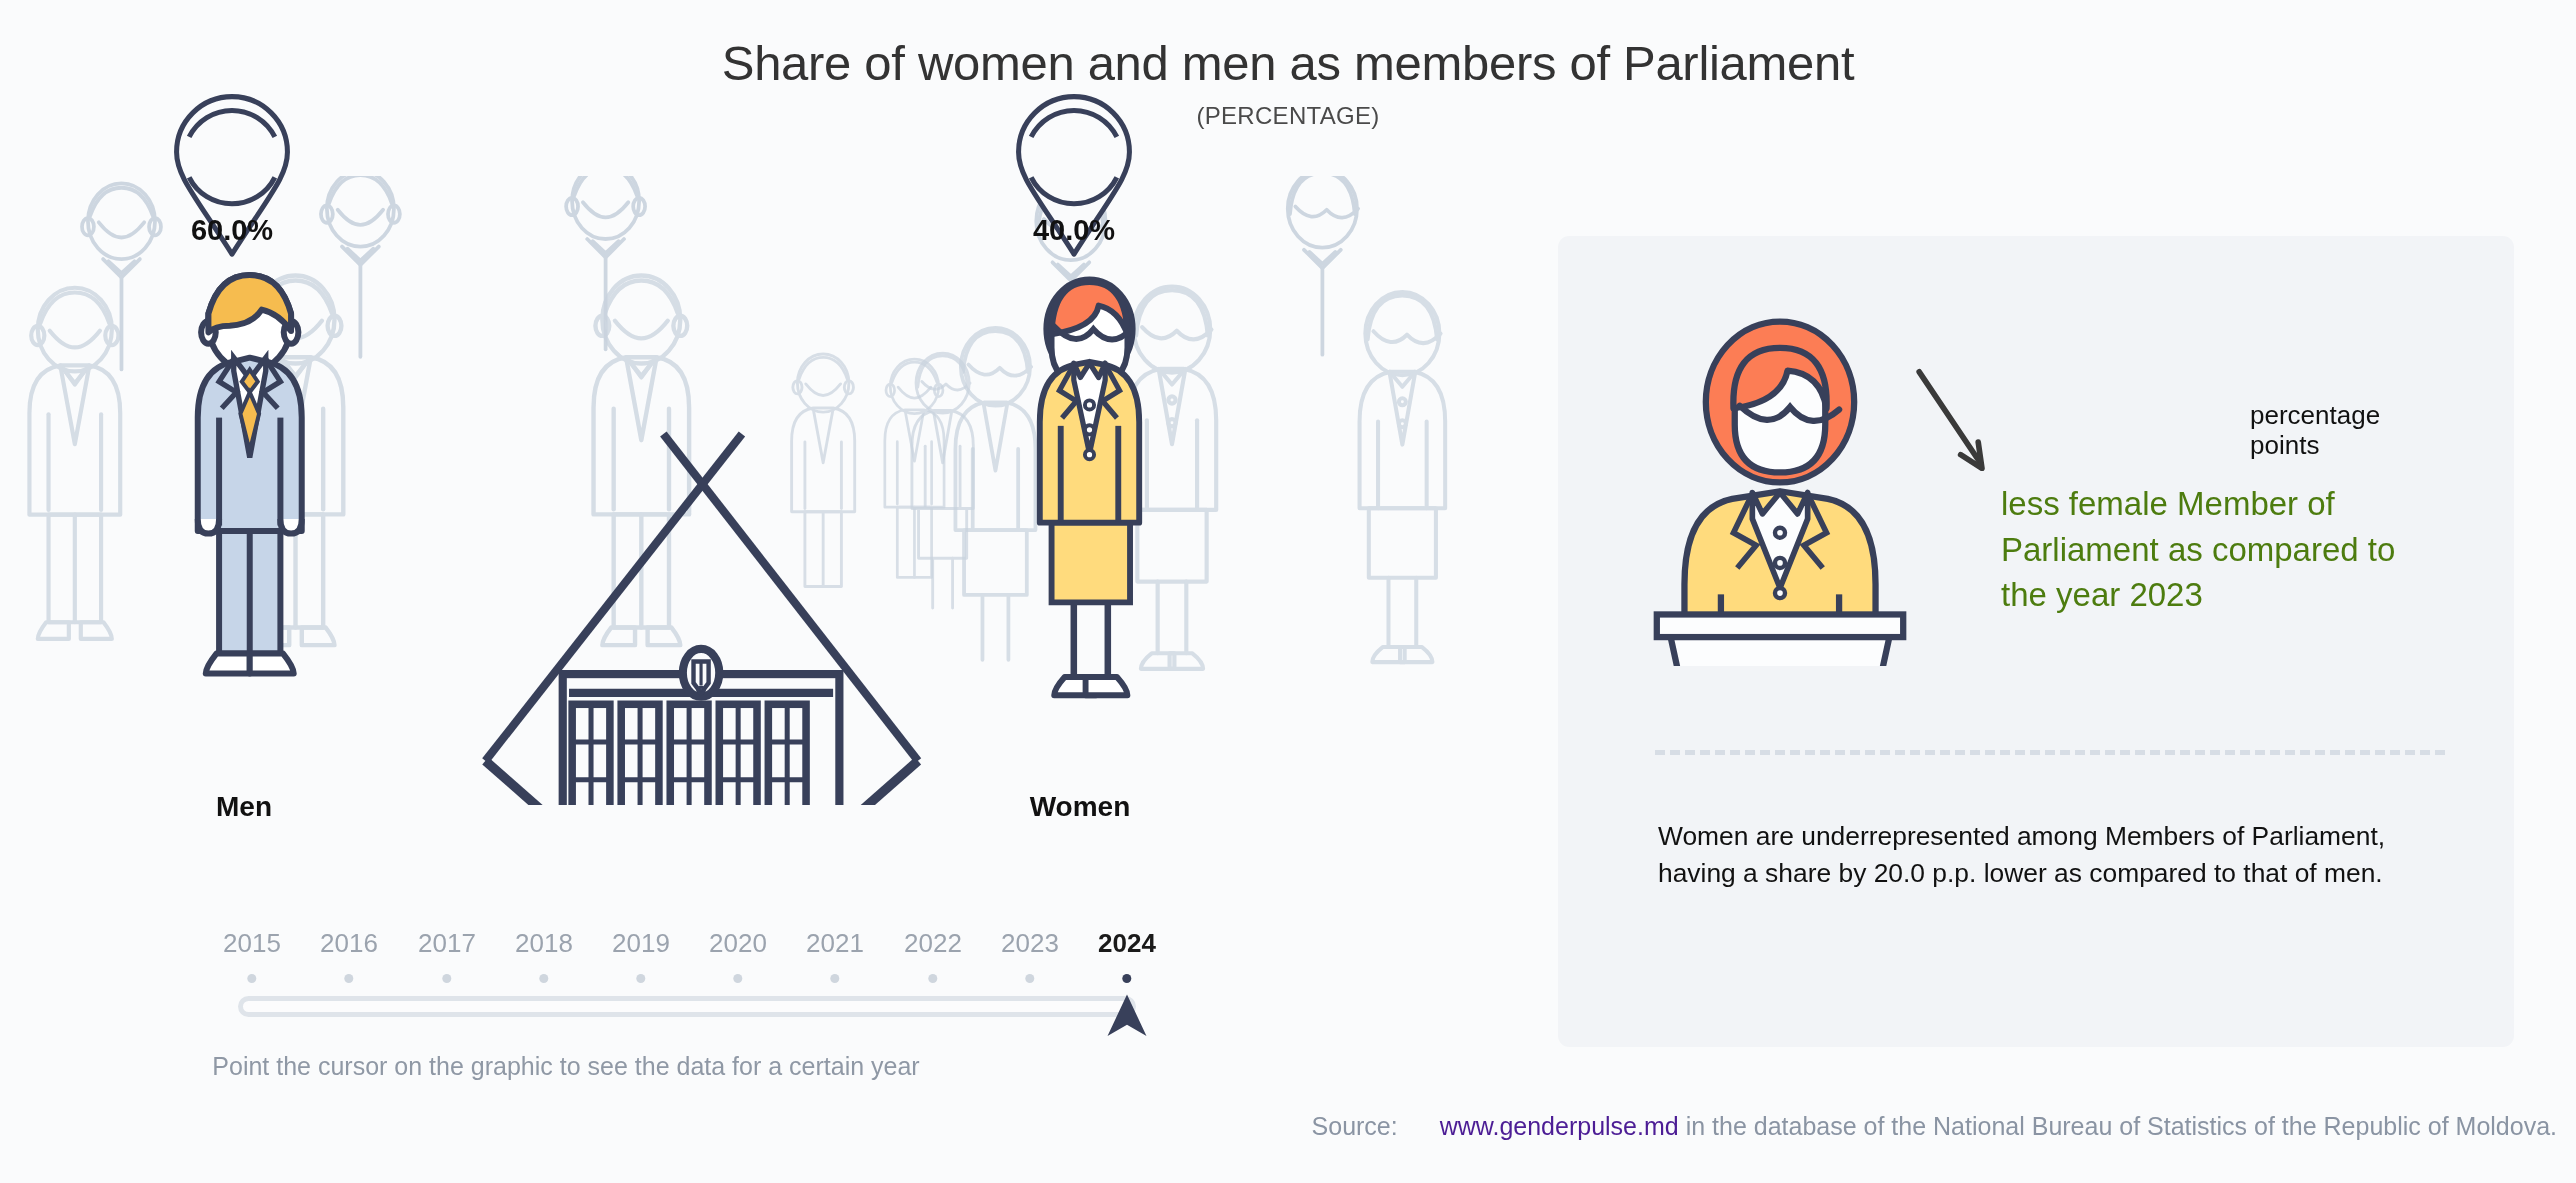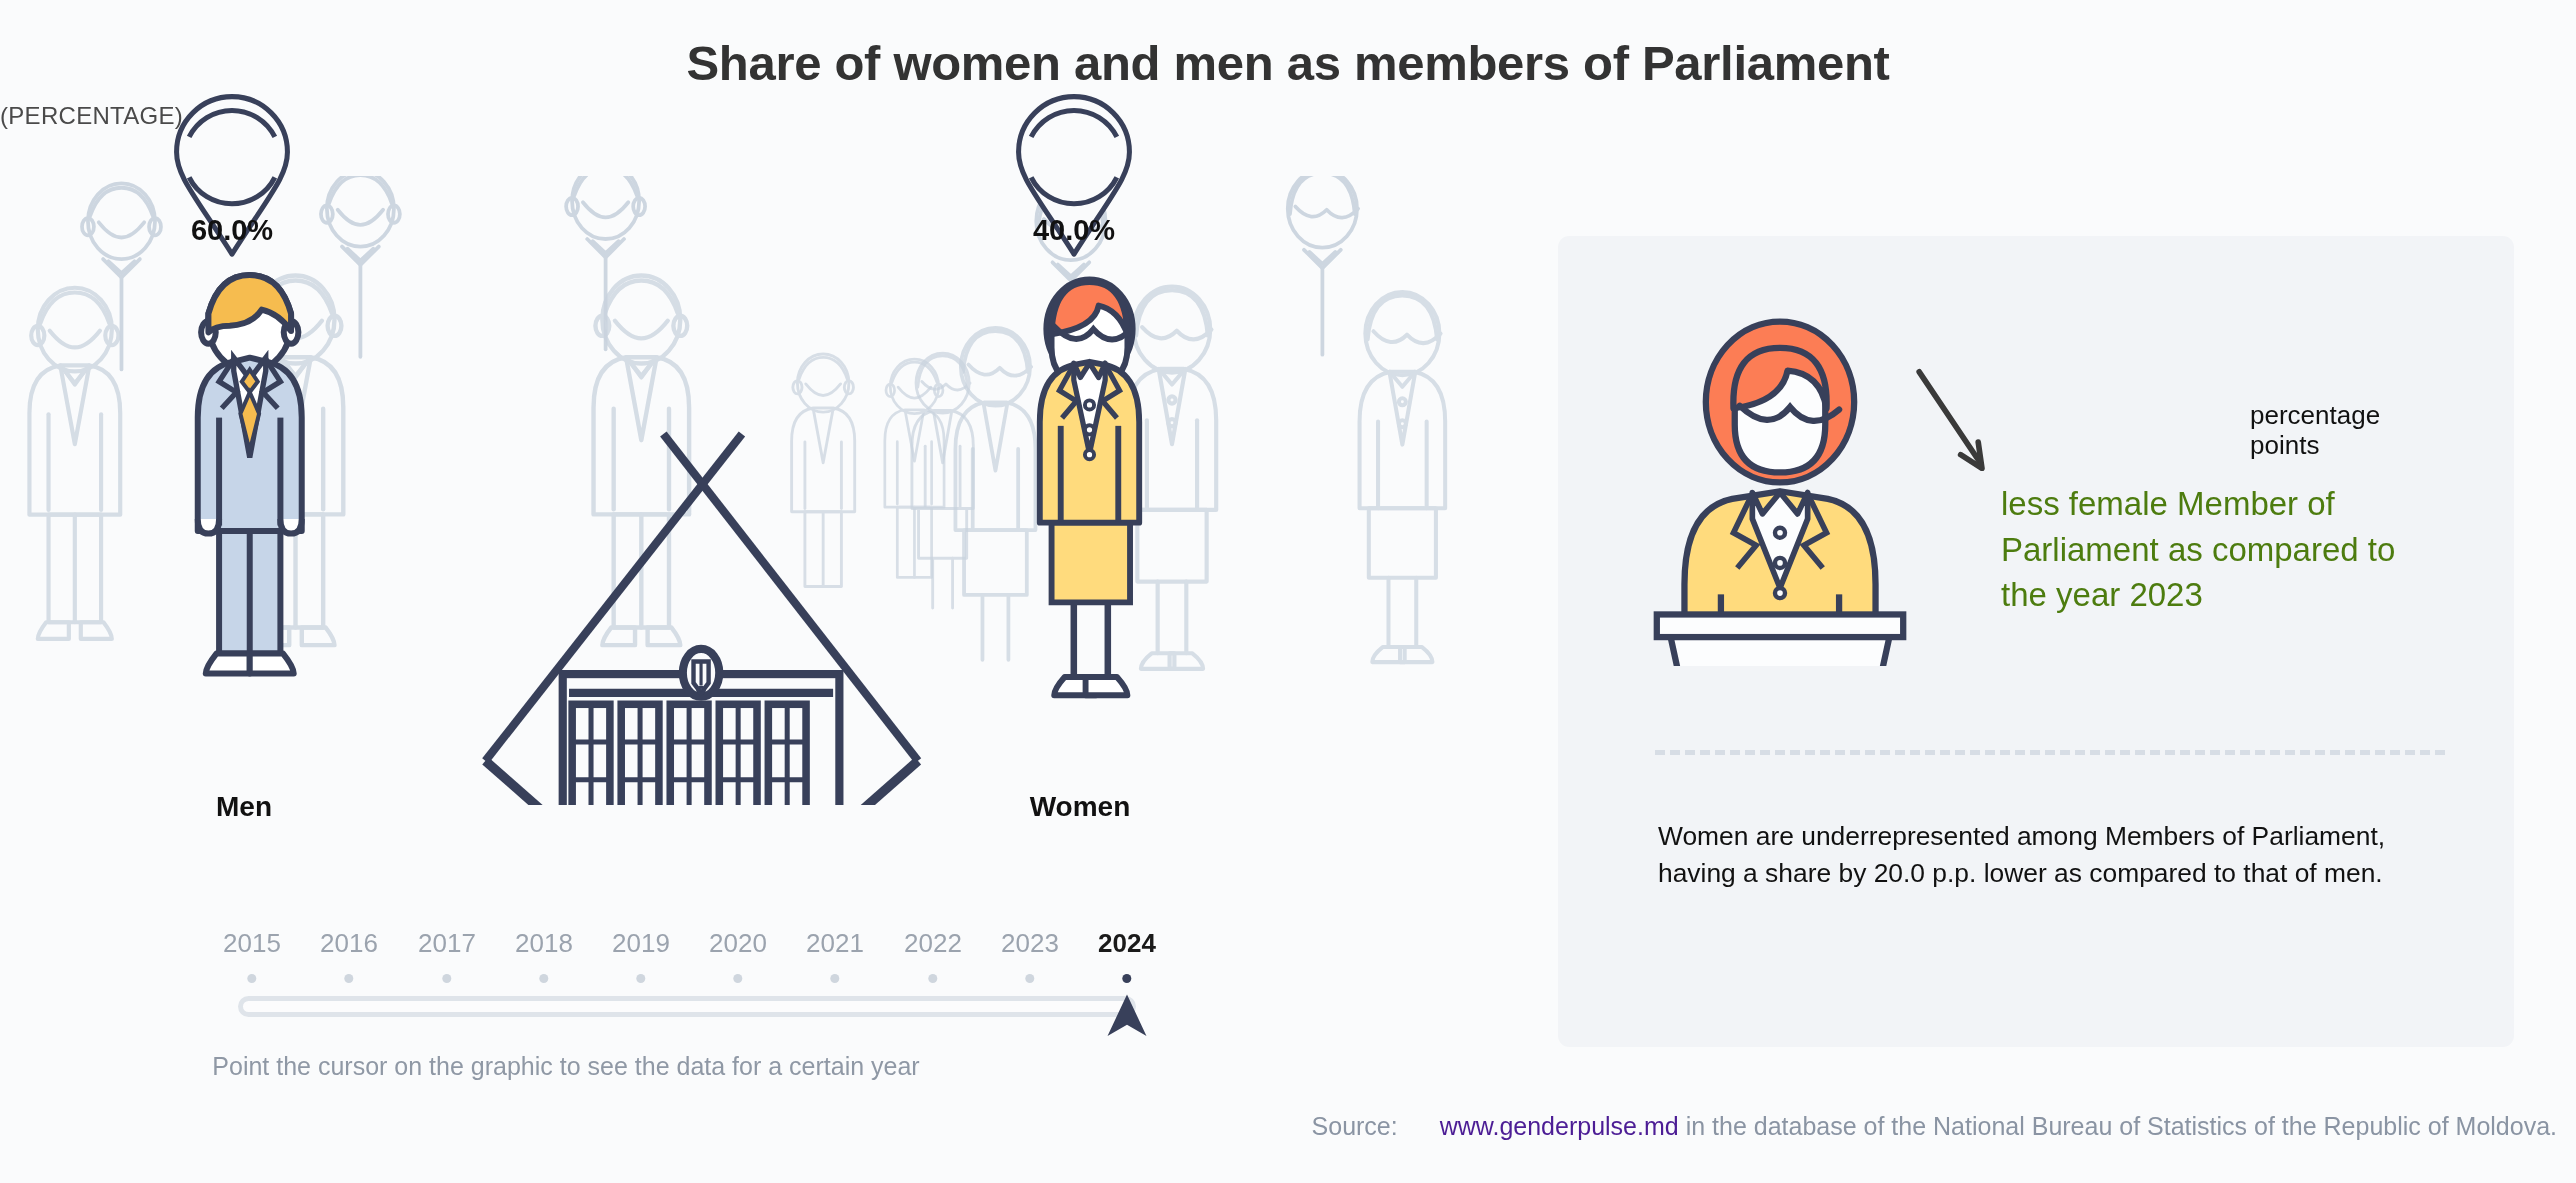--- a/index.html
+++ b/index.html
@@ -10,26 +10,26 @@
     color:#1d1d1d;
     overflow:hidden;
     position:relative;
   }
   .stage{position:absolute;inset:0;}
 
   
   #chart-title{
     position:absolute;left:0;top:35px;width:2576px;
     text-align:center;
-    font-size:49px;font-weight:bold;letter-spacing:-0.3px;
+    font-size:49px;font-weight:normal;letter-spacing:-0.3px;
     color:#333333;
   }
   #chart-subtitle{
     position:absolute;left:0;top:102px;width:2576px;
-    text-align:left;
+    text-align:center;
     font-size:24px;color:#4a4a4a;letter-spacing:0.3px;
   }
 
   
   .pin{position:absolute;}
   .pin-label{
     position:absolute;left:0;top:0;width:100%;
     text-align:center;
     font-size:29px;font-weight:bold;color:#111;
   }

